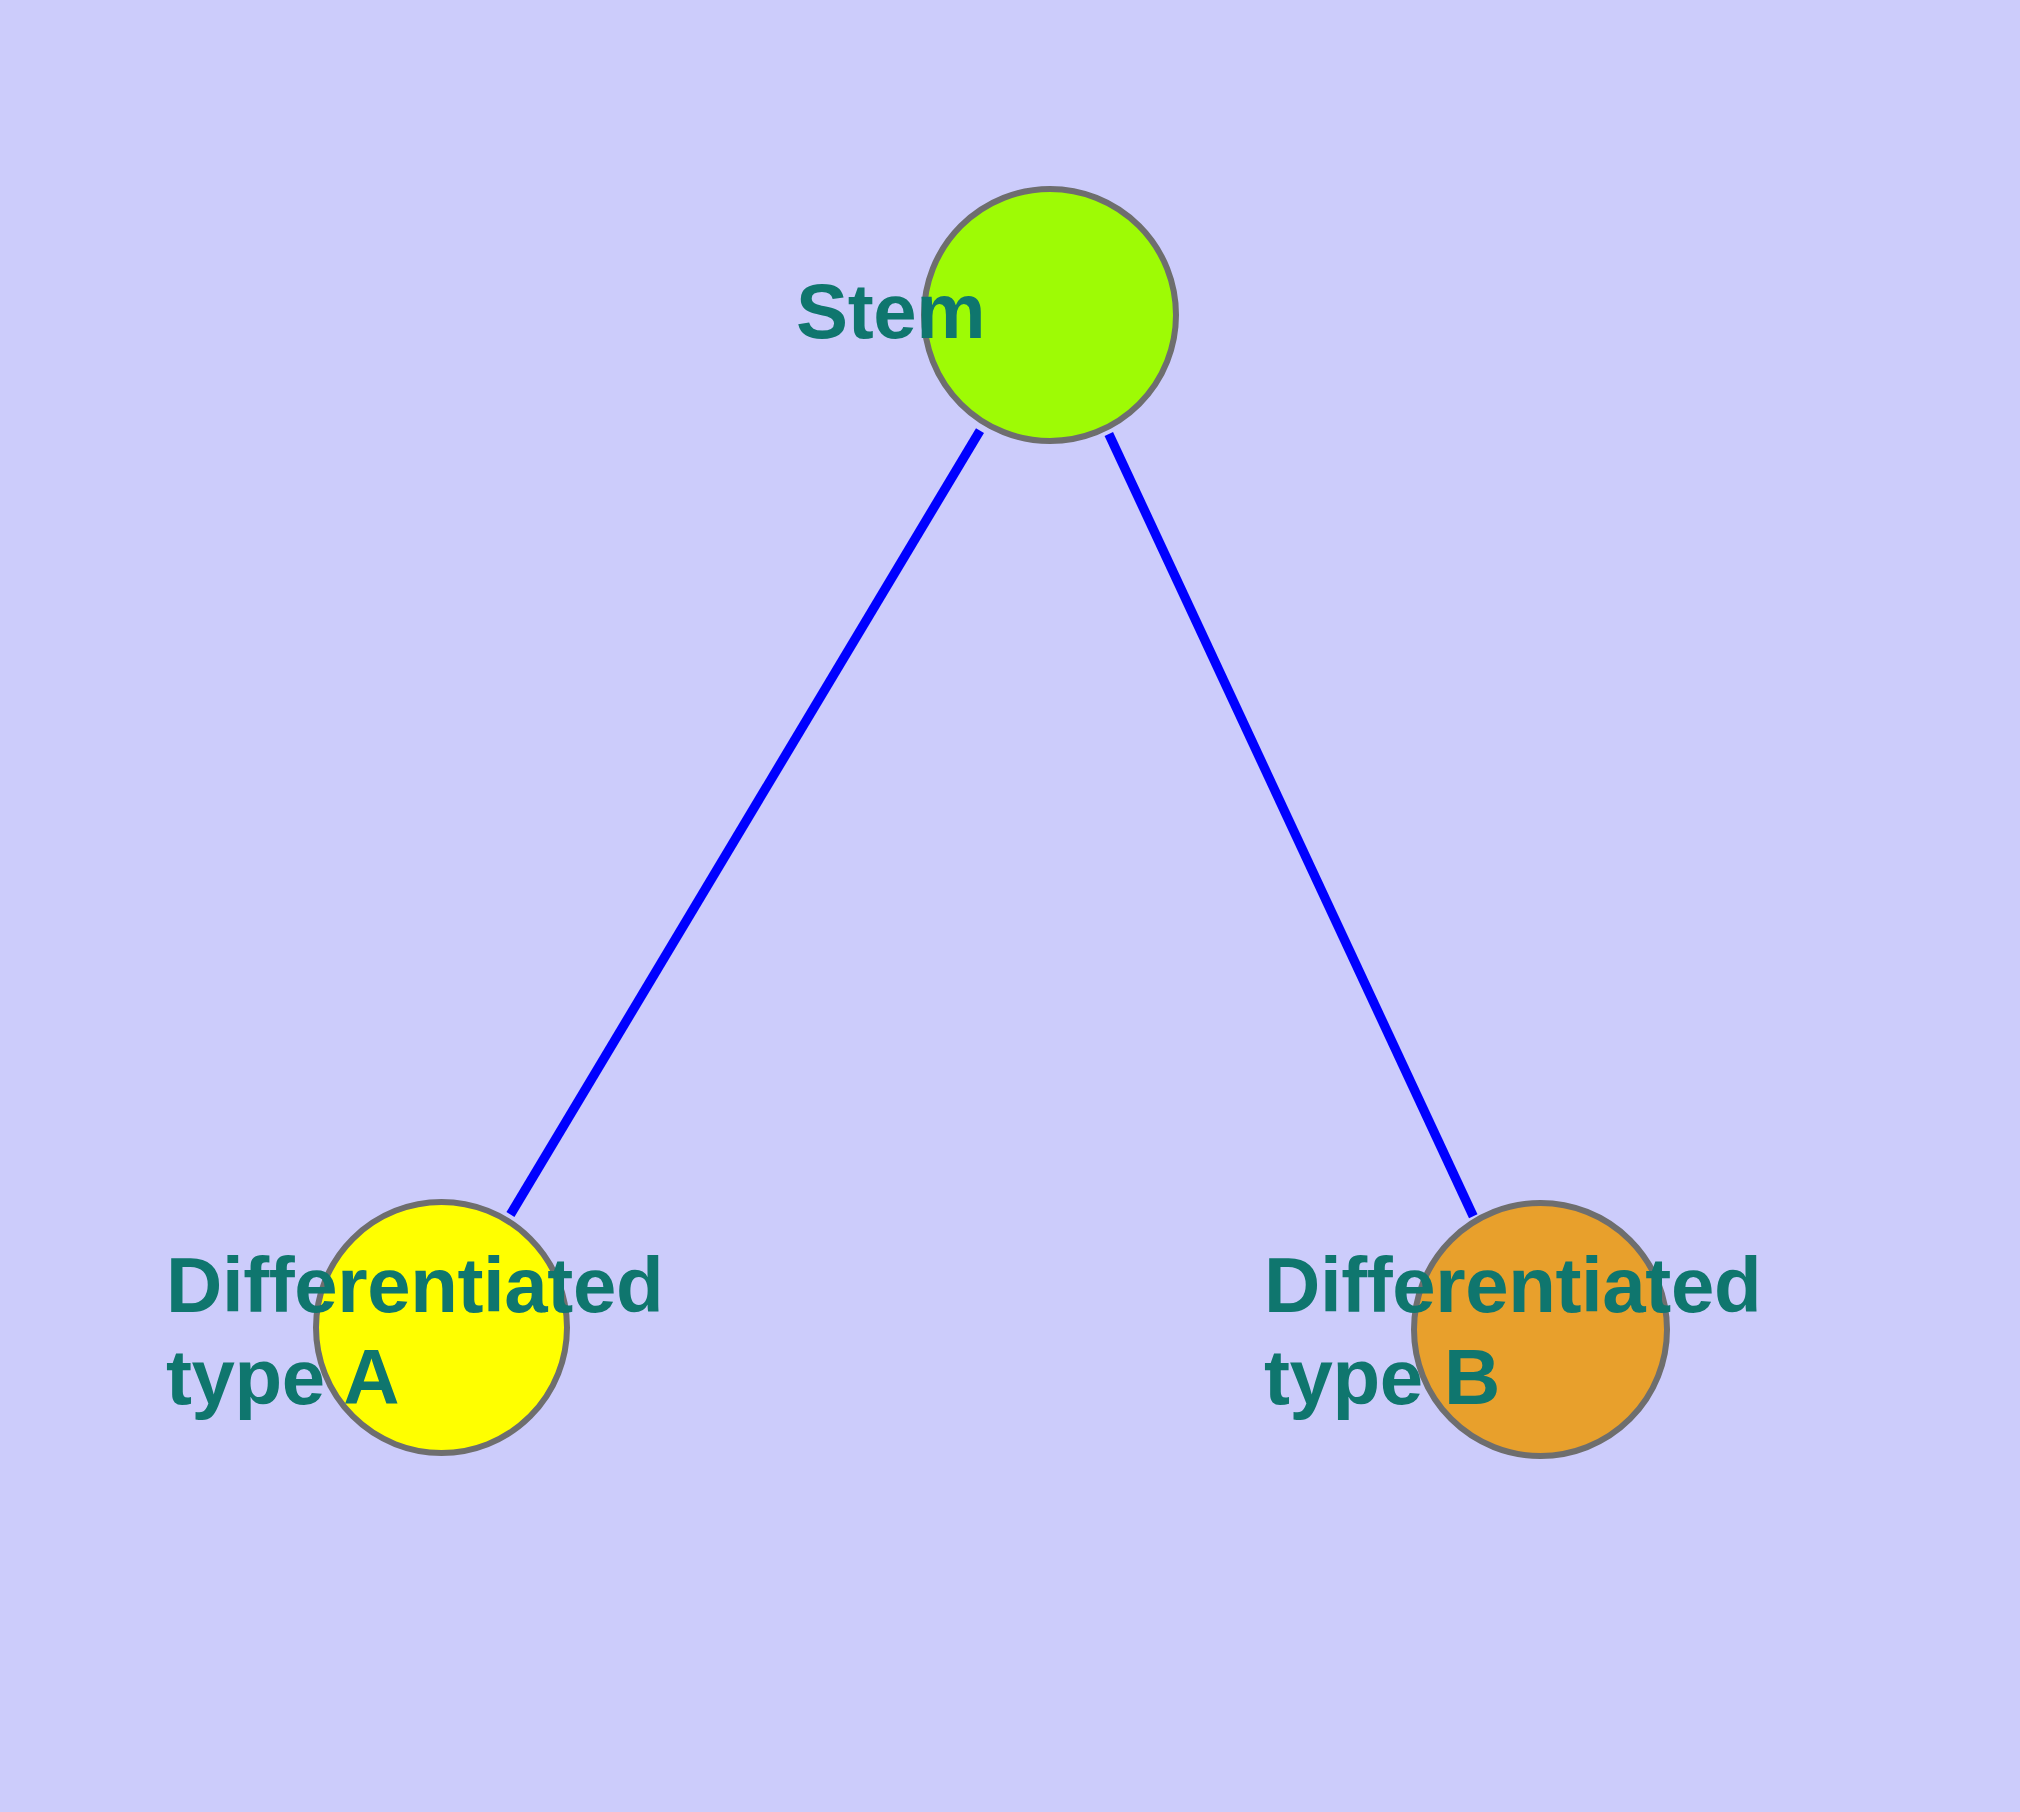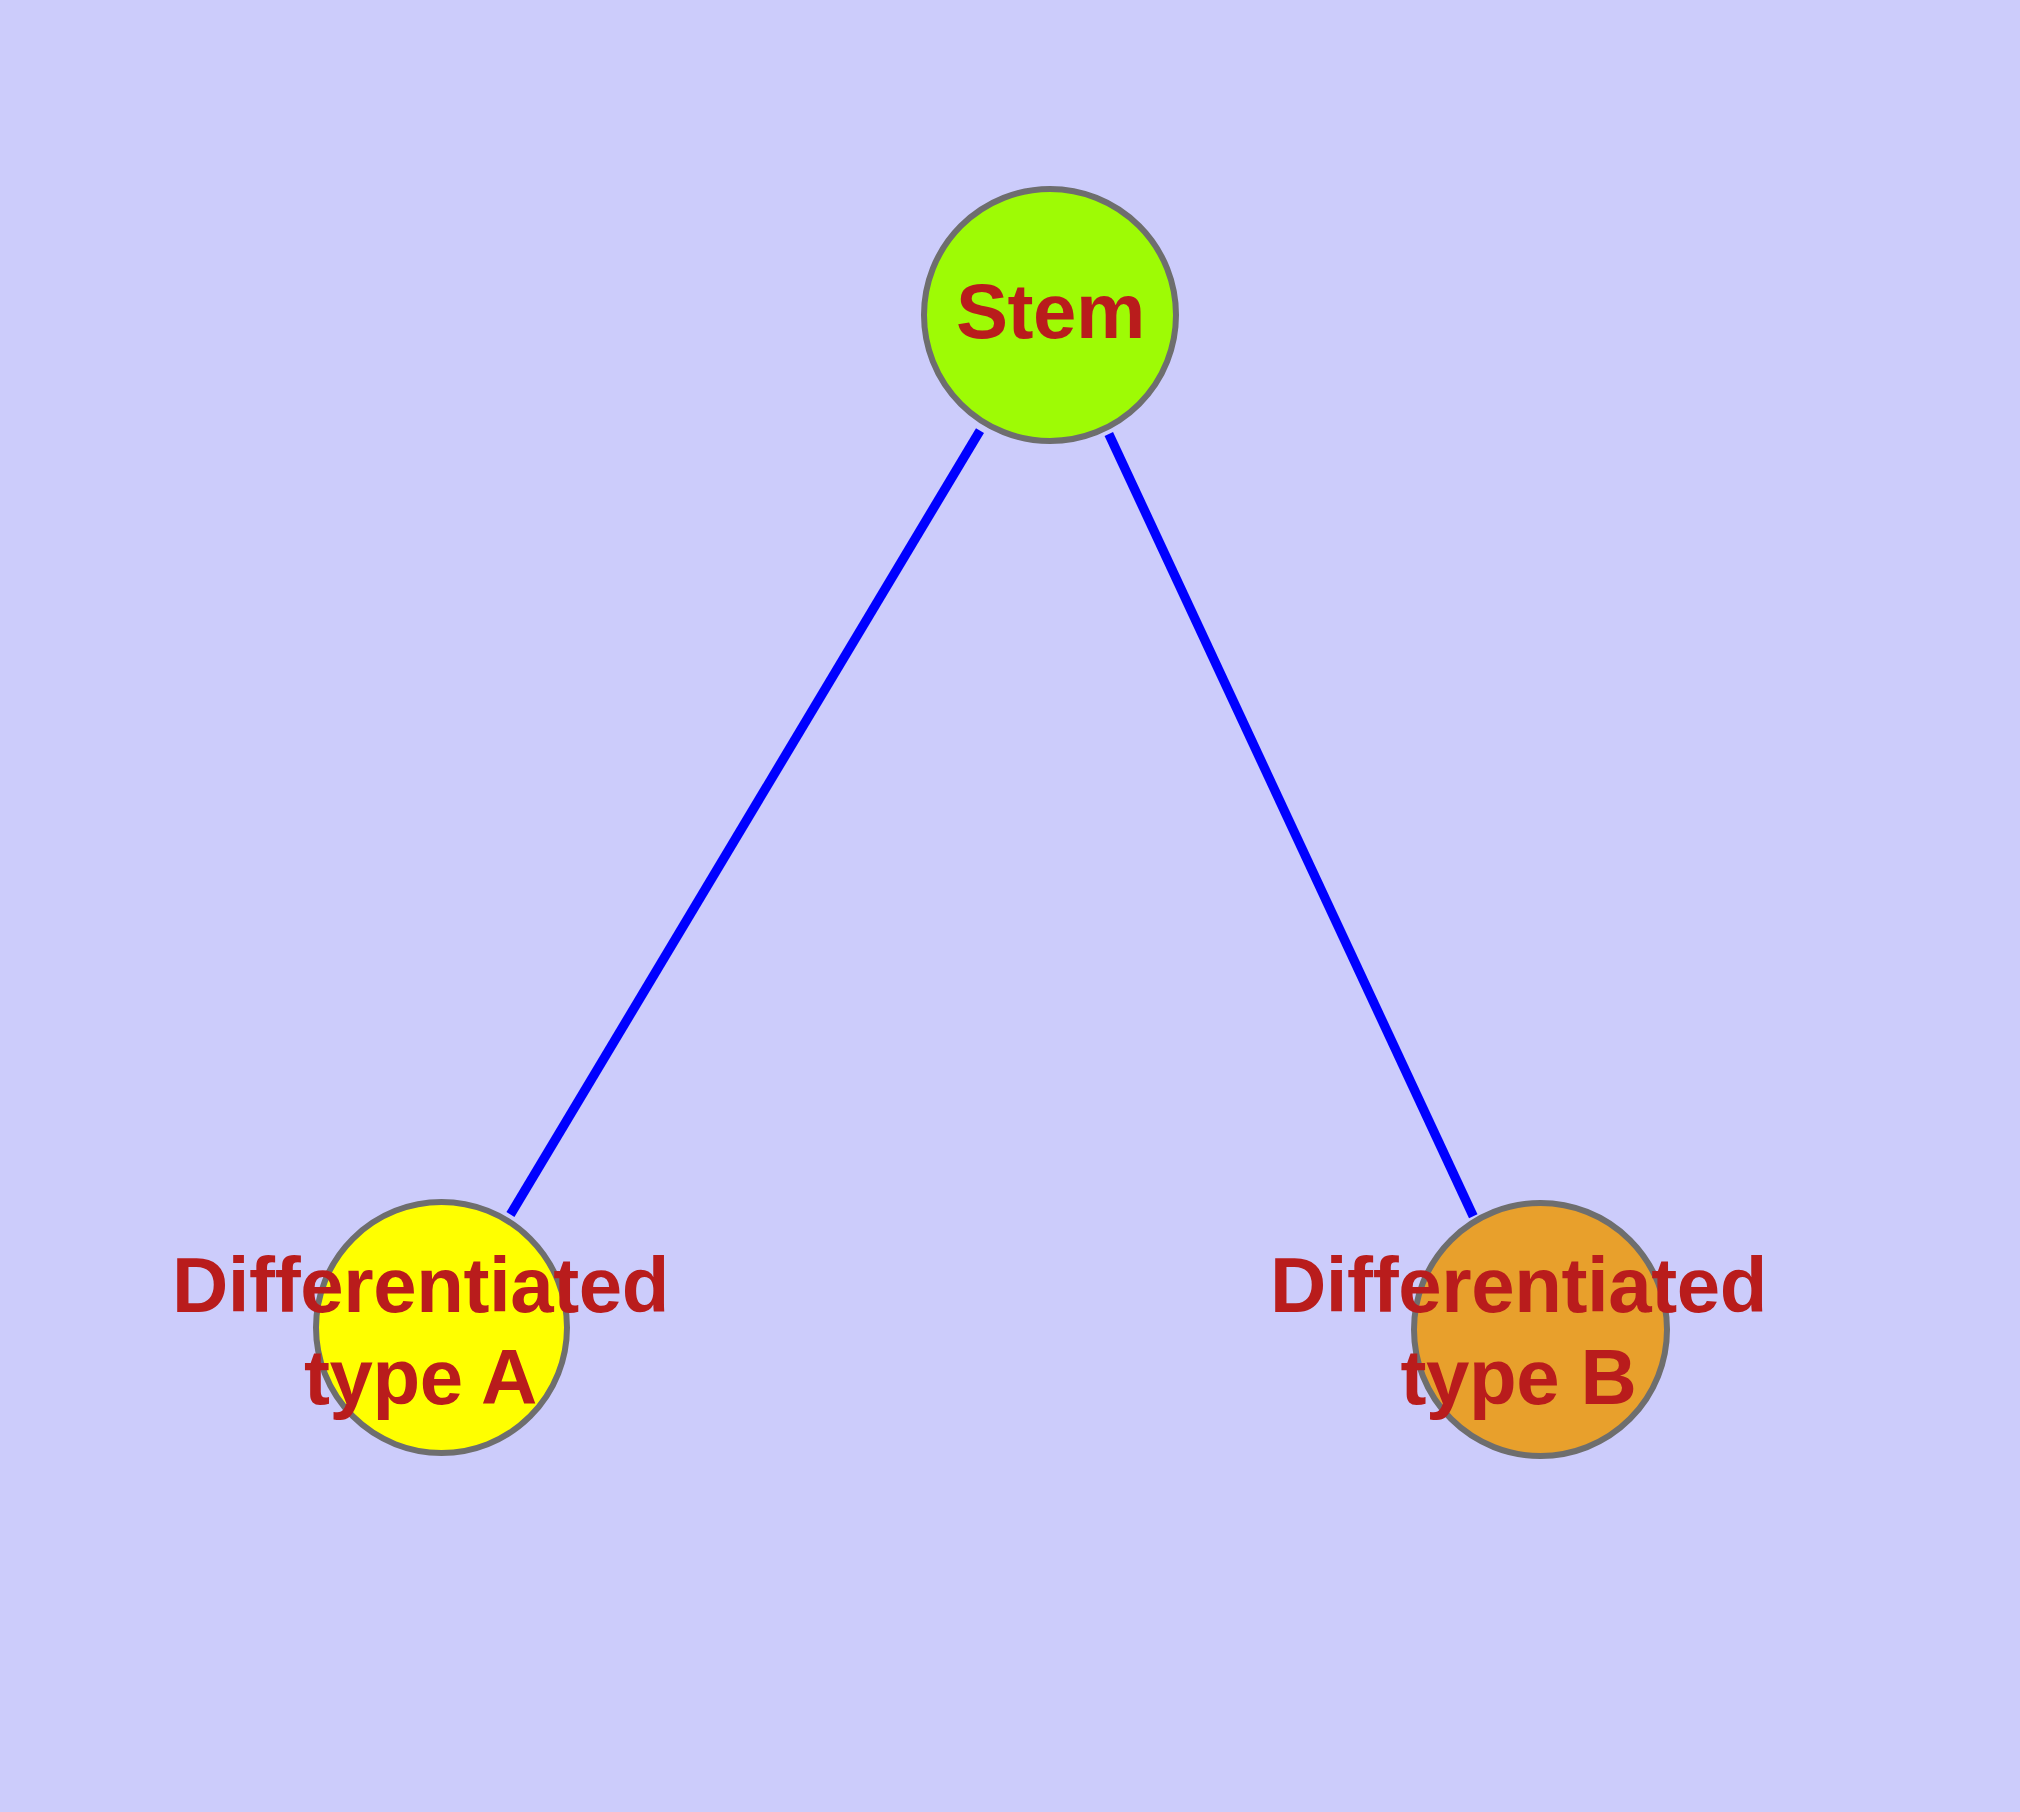--- a/index.html
+++ b/index.html
@@ -49,23 +49,22 @@
   }
   #node-type-b {
     left: 1411px;
     top: 1200px;
     width: 259px;
     height: 259px;
     background: #e8a02c;
   }
   .node-label {
     position: absolute;
-    color: #b91c1c;
+    color: #0f766e;
     font-weight: bold;
-    text-align: center;
     line-height: 1.18;
     white-space: pre;
     letter-spacing: -0.4px;
     pointer-events: none;
   }
   #label-stem {
     left: 796px;
     top: 265px;
     width: 509px;
     font-size: 78px;

